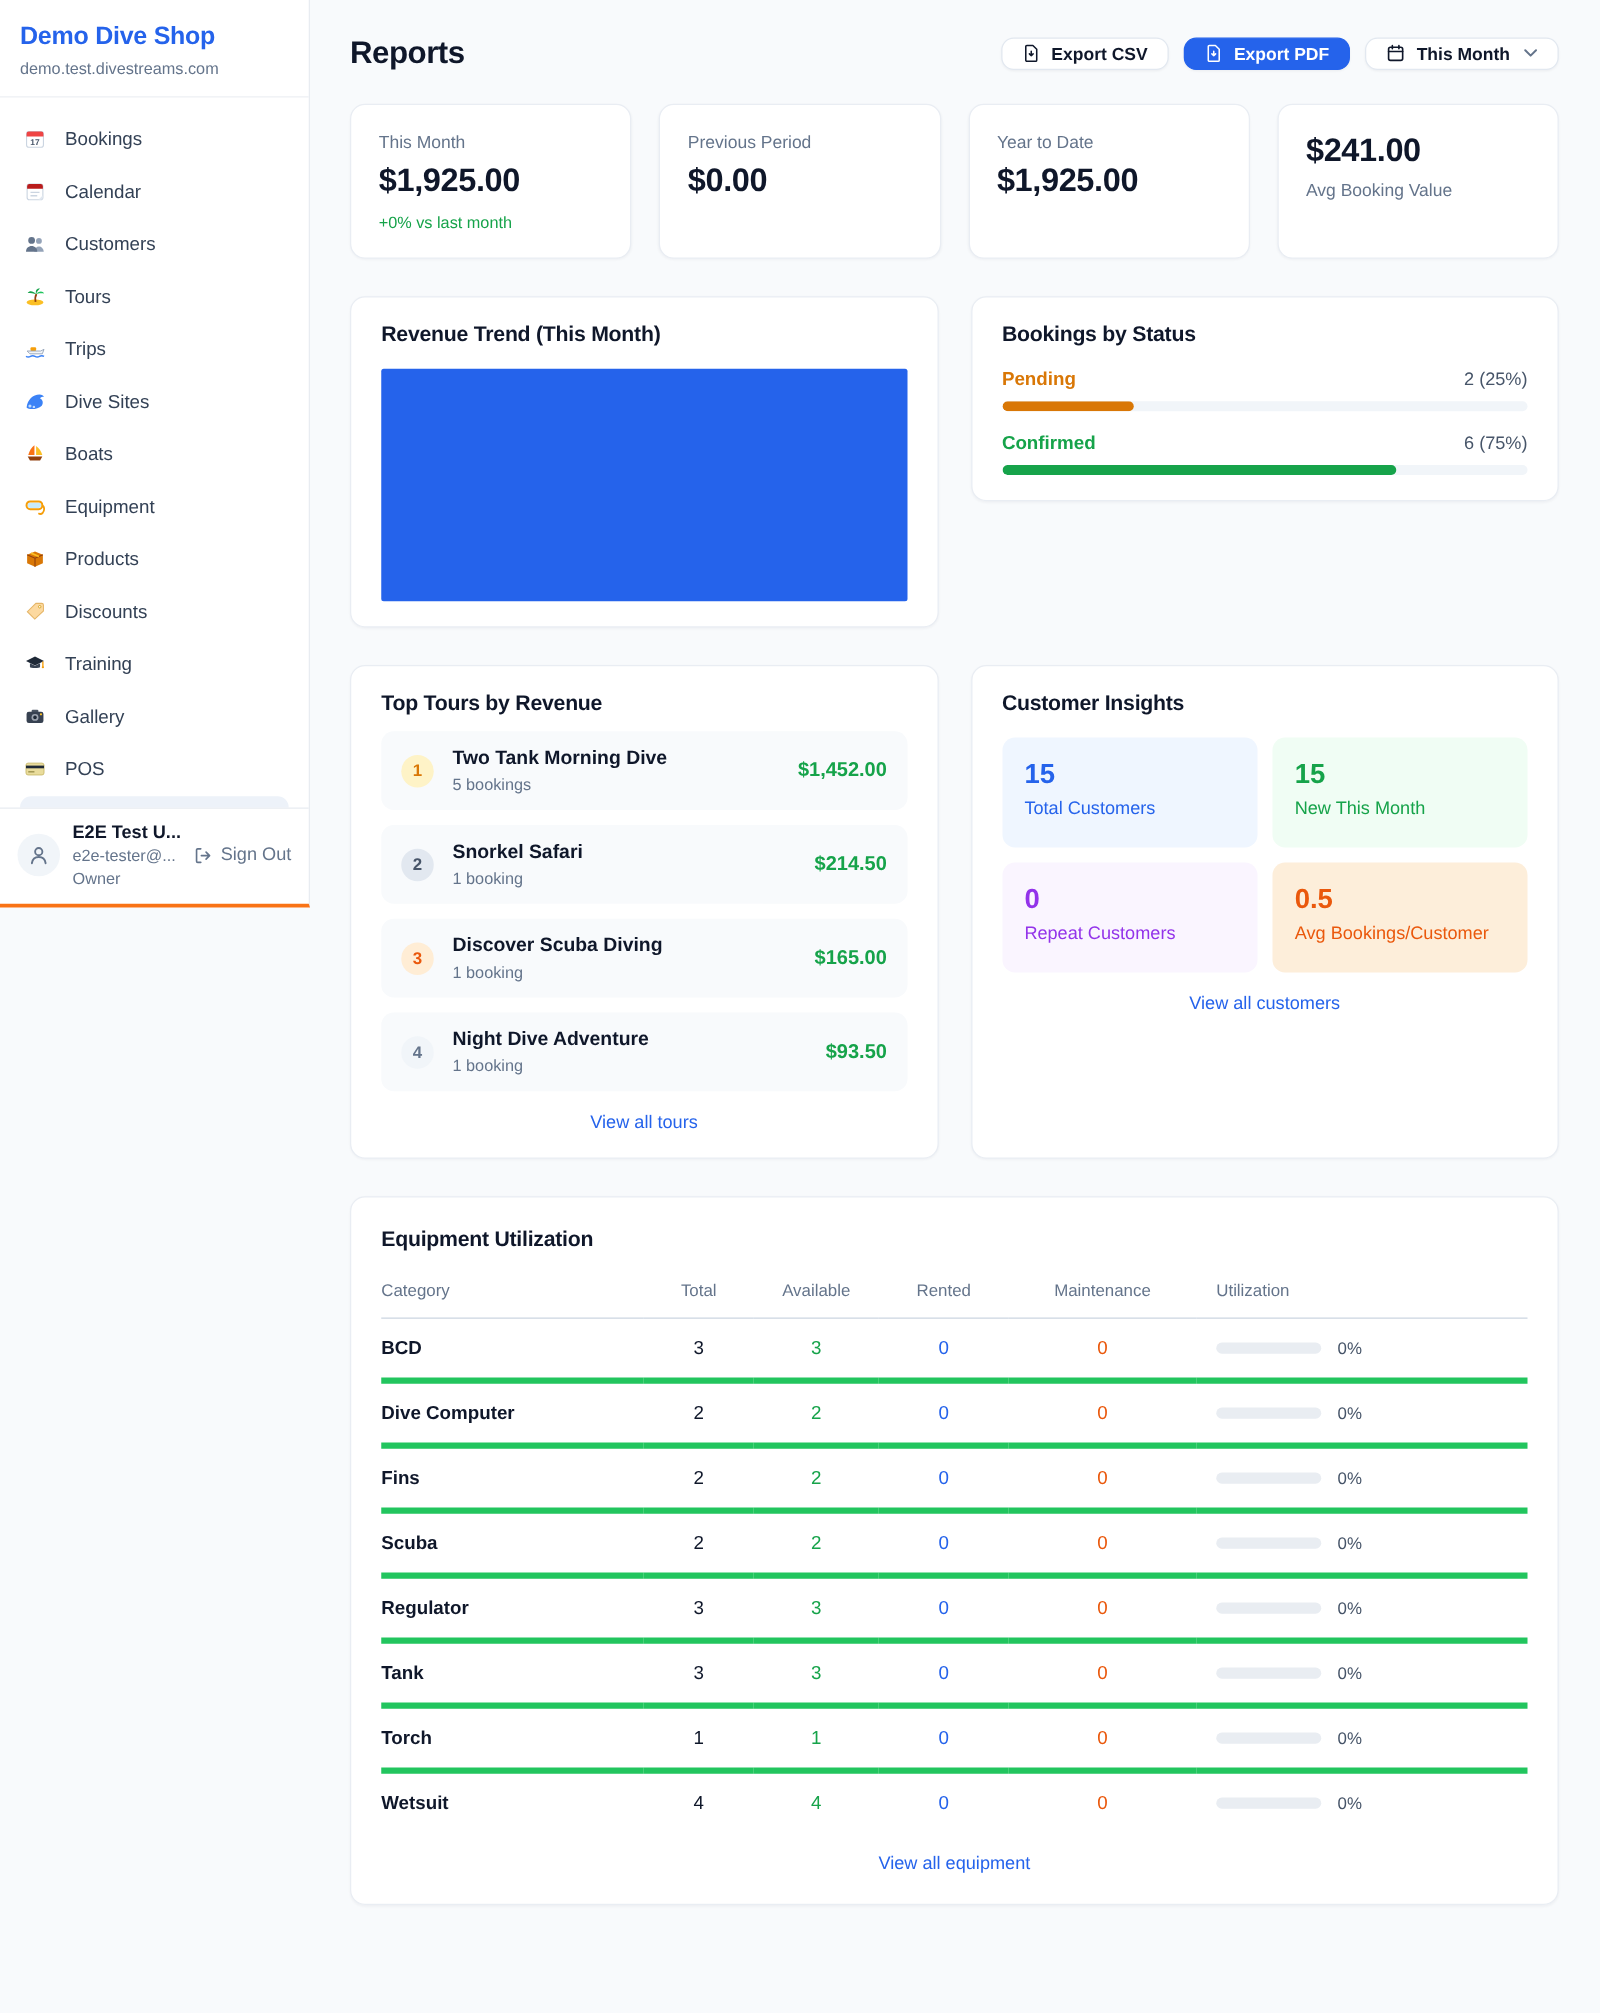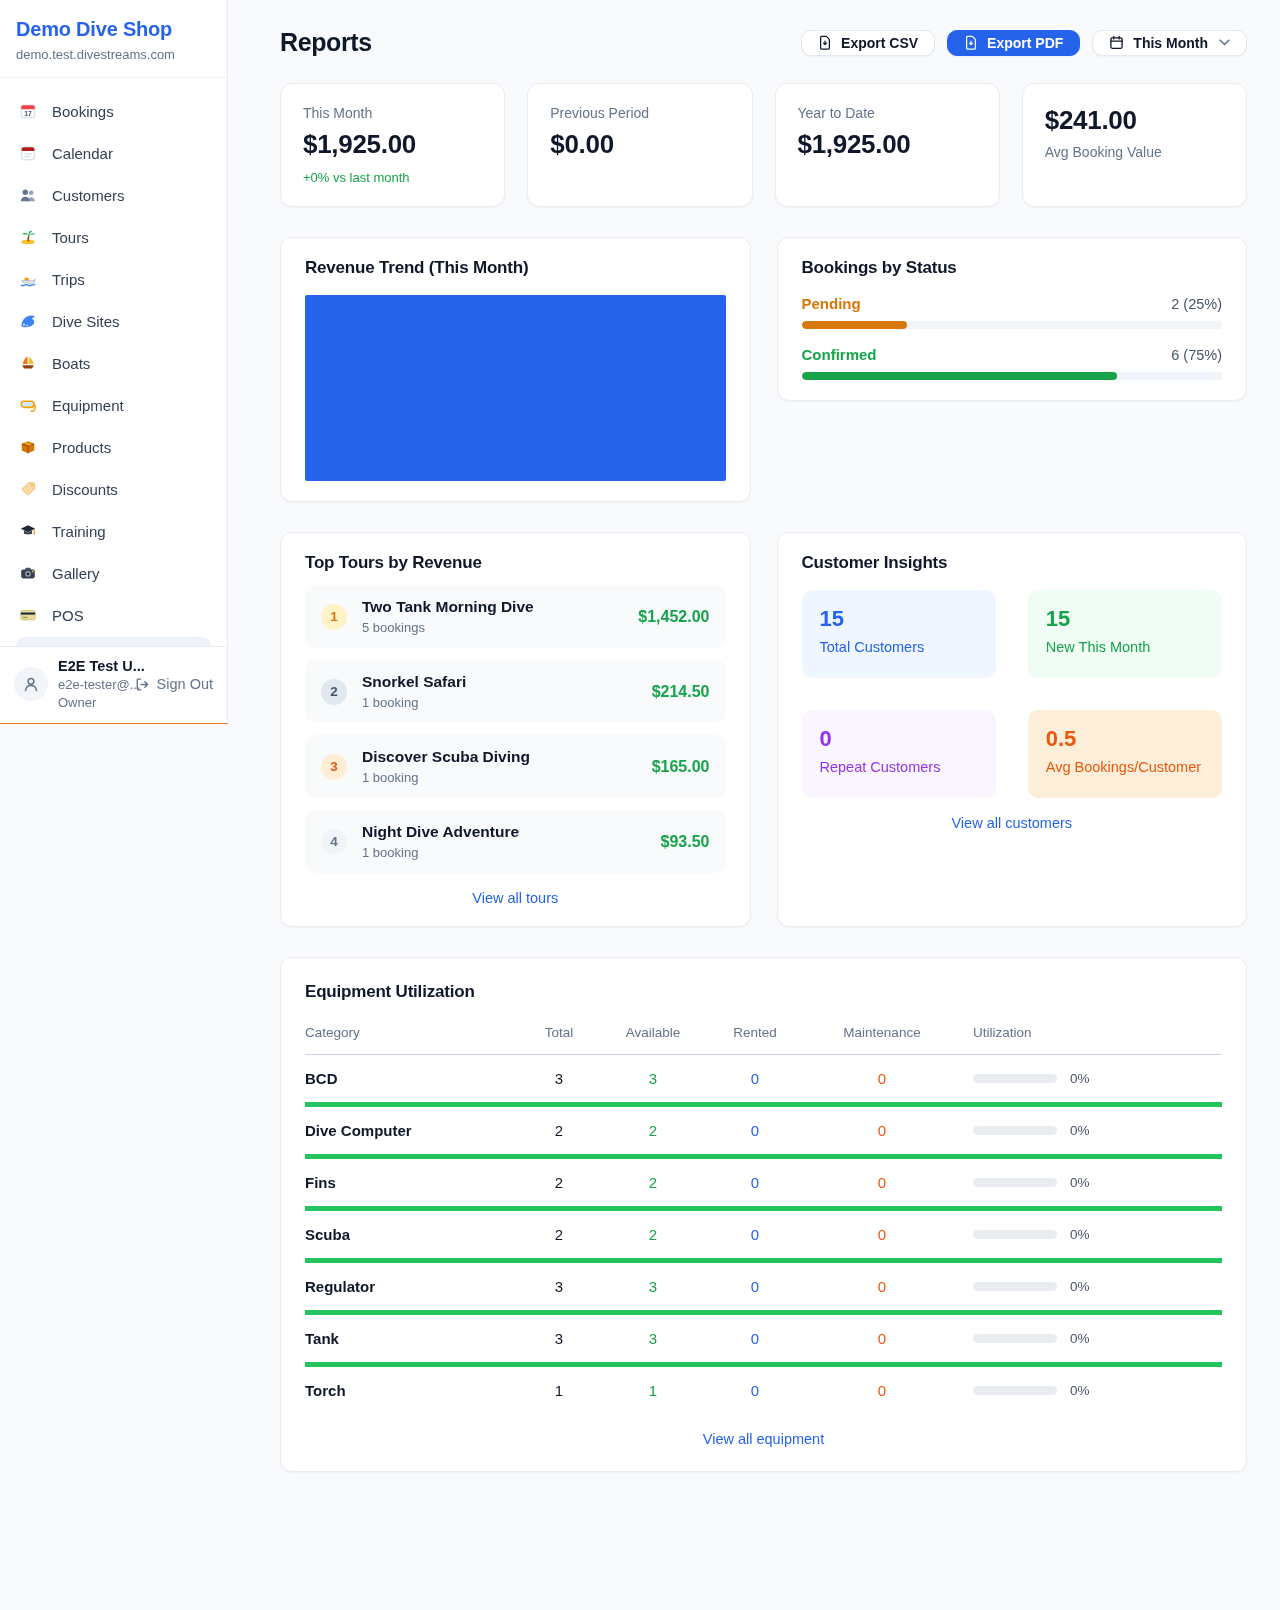--- a/index.html
+++ b/index.html
@@ -6,22 +6,22 @@
   html,body { width:1280px; }
   body {
     background:#f8fafc;
     font-family:"Liberation Sans", sans-serif;
     color:#0f172a;
     position:relative;
     min-height:1610px;
   }
   
   .sidebar{
-    position:absolute; left:0; top:0; width:228px; background:#fff;
-    border-right:1px solid #e8ecf1; border-bottom:1px solid #f97316;
+    position:absolute; left:0; top:0; width:248px; background:#fff;
+    border-right:1px solid #e8ecf1; border-bottom:3px solid #f97316;
   }
   .shop-header{ padding:18px 16px 15px; border-bottom:1px solid #edf0f4; }
   .shop-name{ color:#2563eb; font-size:20px; font-weight:700; letter-spacing:-.2px; }
   .shop-domain{ color:#64748b; font-size:13px; margin-top:6px; }
   .nav{ padding:13px 8px 0; }
   .nav-item{
     display:flex; align-items:center; gap:14px; padding:10px 10px;
     border-radius:8px; color:#334155; font-size:15px; cursor:pointer; margin-bottom:2px;
   }
   .nav-ico{ width:20px; height:20px; display:flex; align-items:center; justify-content:center; flex:0 0 20px; }
@@ -81,21 +81,21 @@
     font-size:13.5px; font-weight:700; flex:0 0 26px; }
   .rank.r1{ background:#fef3c7; color:#d97706; }
   .rank.r2{ background:#e2e8f0; color:#475569; }
   .rank.r3{ background:#ffedd5; color:#ea580c; }
   .rank.r4{ background:#f1f5f9; color:#64748b; }
   .tour-name{ font-size:15.5px; font-weight:600;text-align:right; }
   .tour-sub{ font-size:13px; color:#64748b; margin-top:4px; }
   .tour-rev{ margin-left:auto; font-size:16px; font-weight:700; color:#16a34a; }
   .view-all{ display:block; text-align:center; color:#2563eb; font-size:14.5px; margin-top:17px; text-decoration:none; cursor:pointer; }
   
-  .insight-grid{ display:grid; grid-template-columns:1fr 1fr; gap:32px; margin-top:17px; }
+  .insight-grid{ display:grid; grid-template-columns:1fr 1fr; gap:12px; margin-top:17px; }
   .tile{ border-radius:10px; padding:16px 18px; min-height:88px; }
   .tile-value{ font-size:22px; font-weight:800; }
   .tile-label{ font-size:14.5px; margin-top:7px; }
   .tile.blue{ background:#eff6ff; } .tile.blue .tile-value,.tile.blue .tile-label{ color:#2563eb; }
   .tile.green{ background:#f0fdf4; } .tile.green .tile-value,.tile.green .tile-label{ color:#16a34a; }
   .tile.purple{ background:#faf5ff; } .tile.purple .tile-value{ color:#9333ea; } .tile.purple .tile-label{ color:#9333ea; }
   .tile.orange{ background:#fdeeda; } .tile.orange .tile-value,.tile.orange .tile-label{ color:#ea580c; }
   
   .equip{ margin-top:30px; padding:24px; }
   table{ width:100%; border-collapse:collapse; margin-top:15px; }
@@ -548,18 +548,33 @@
           <td class="maint">0</td>
           <td class="util">
               <div class="util-wrap">
                 <div class="util-track">
                   <div class="util-fill" style="width: 0%;"></div>
                 </div>
                 <span class="util-pct">0%</span>
               </div>
             </td>
         </tr>
+        <tr>
+          <td class="cat">Wetsuit</td>
+          <td>4</td>
+          <td class="avail">4</td>
+          <td class="rented">0</td>
+          <td class="maint">0</td>
+          <td class="util">
+              <div class="util-wrap">
+                <div class="util-track">
+                  <div class="util-fill" style="width: 0%;"></div>
+                </div>
+                <span class="util-pct">0%</span>
+              </div>
+            </td>
+        </tr>
       </tbody>
     </table>
     <a class="view-all">View all equipment</a>
   </div>
 
 </main>
 
 </body></html>

